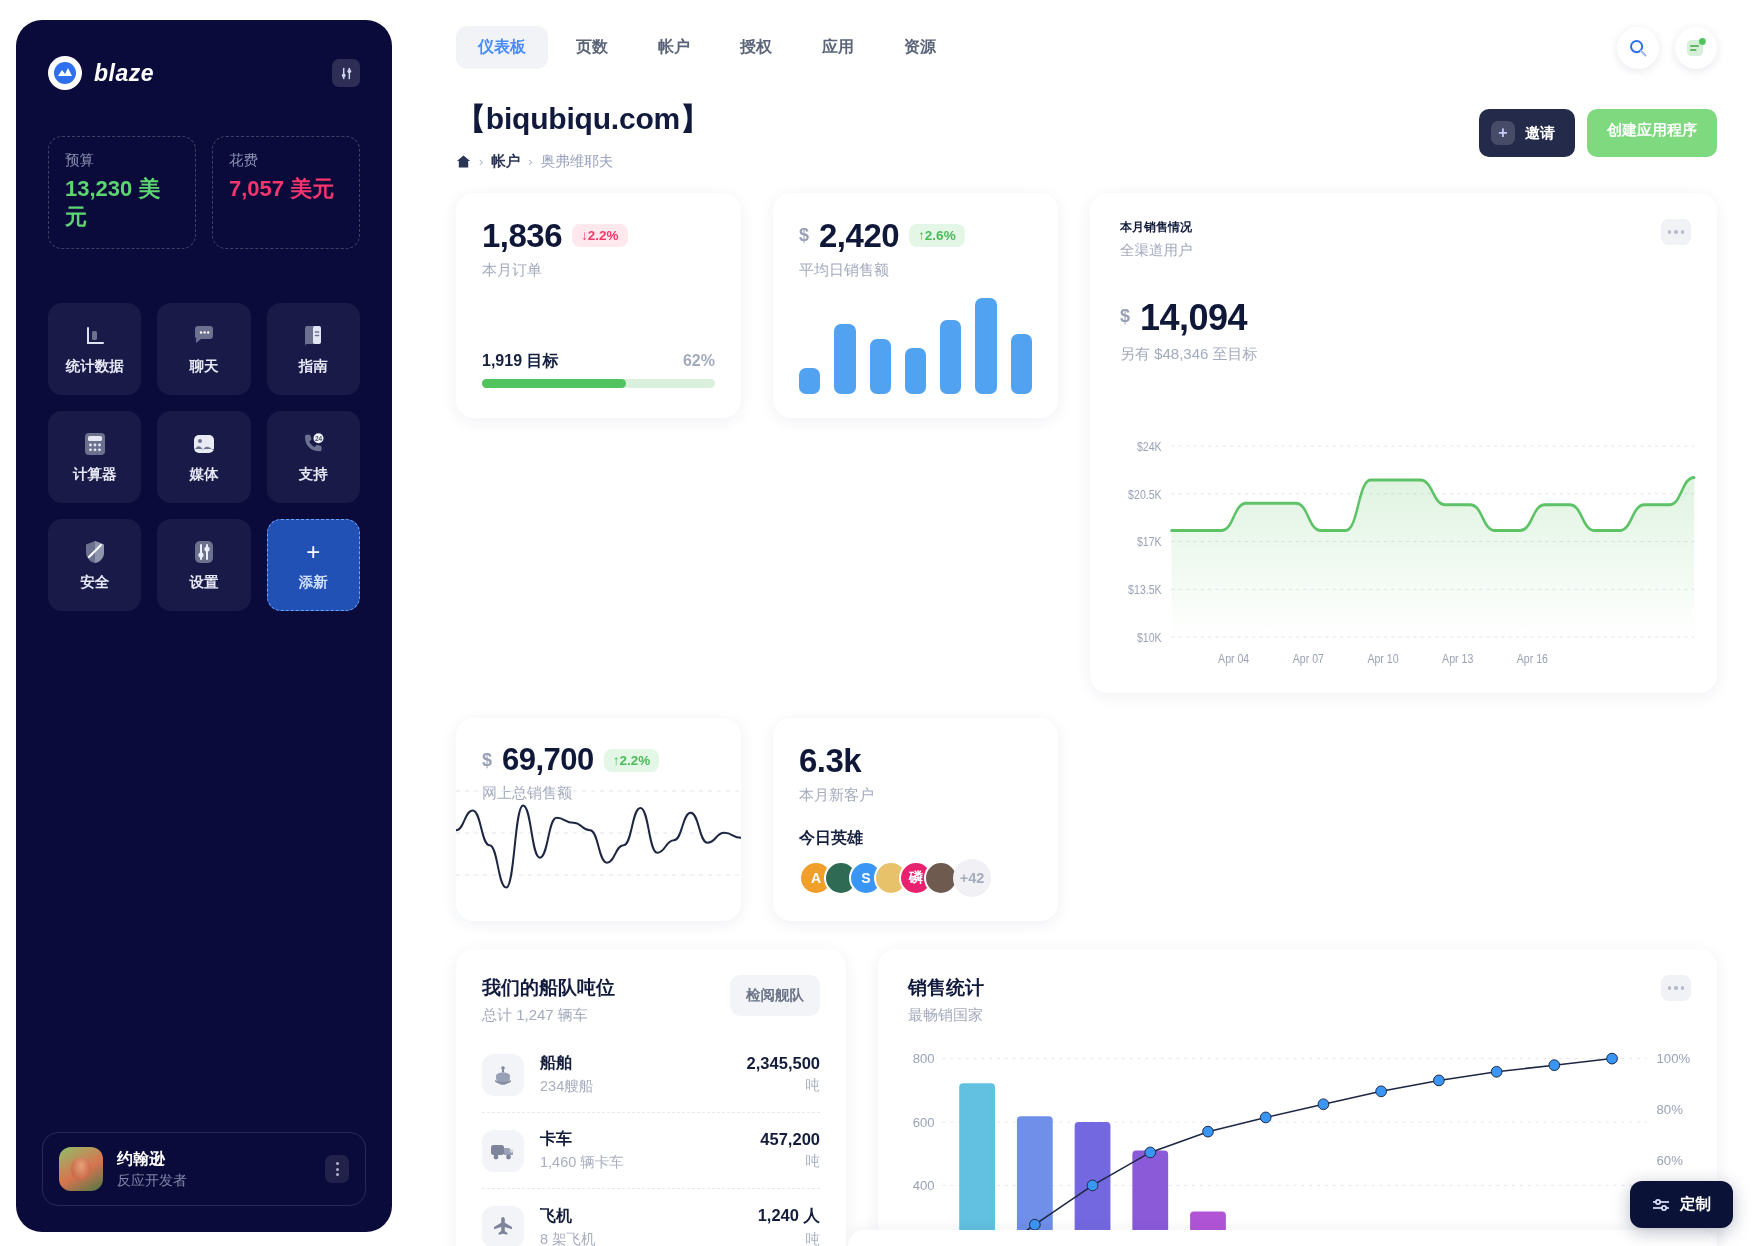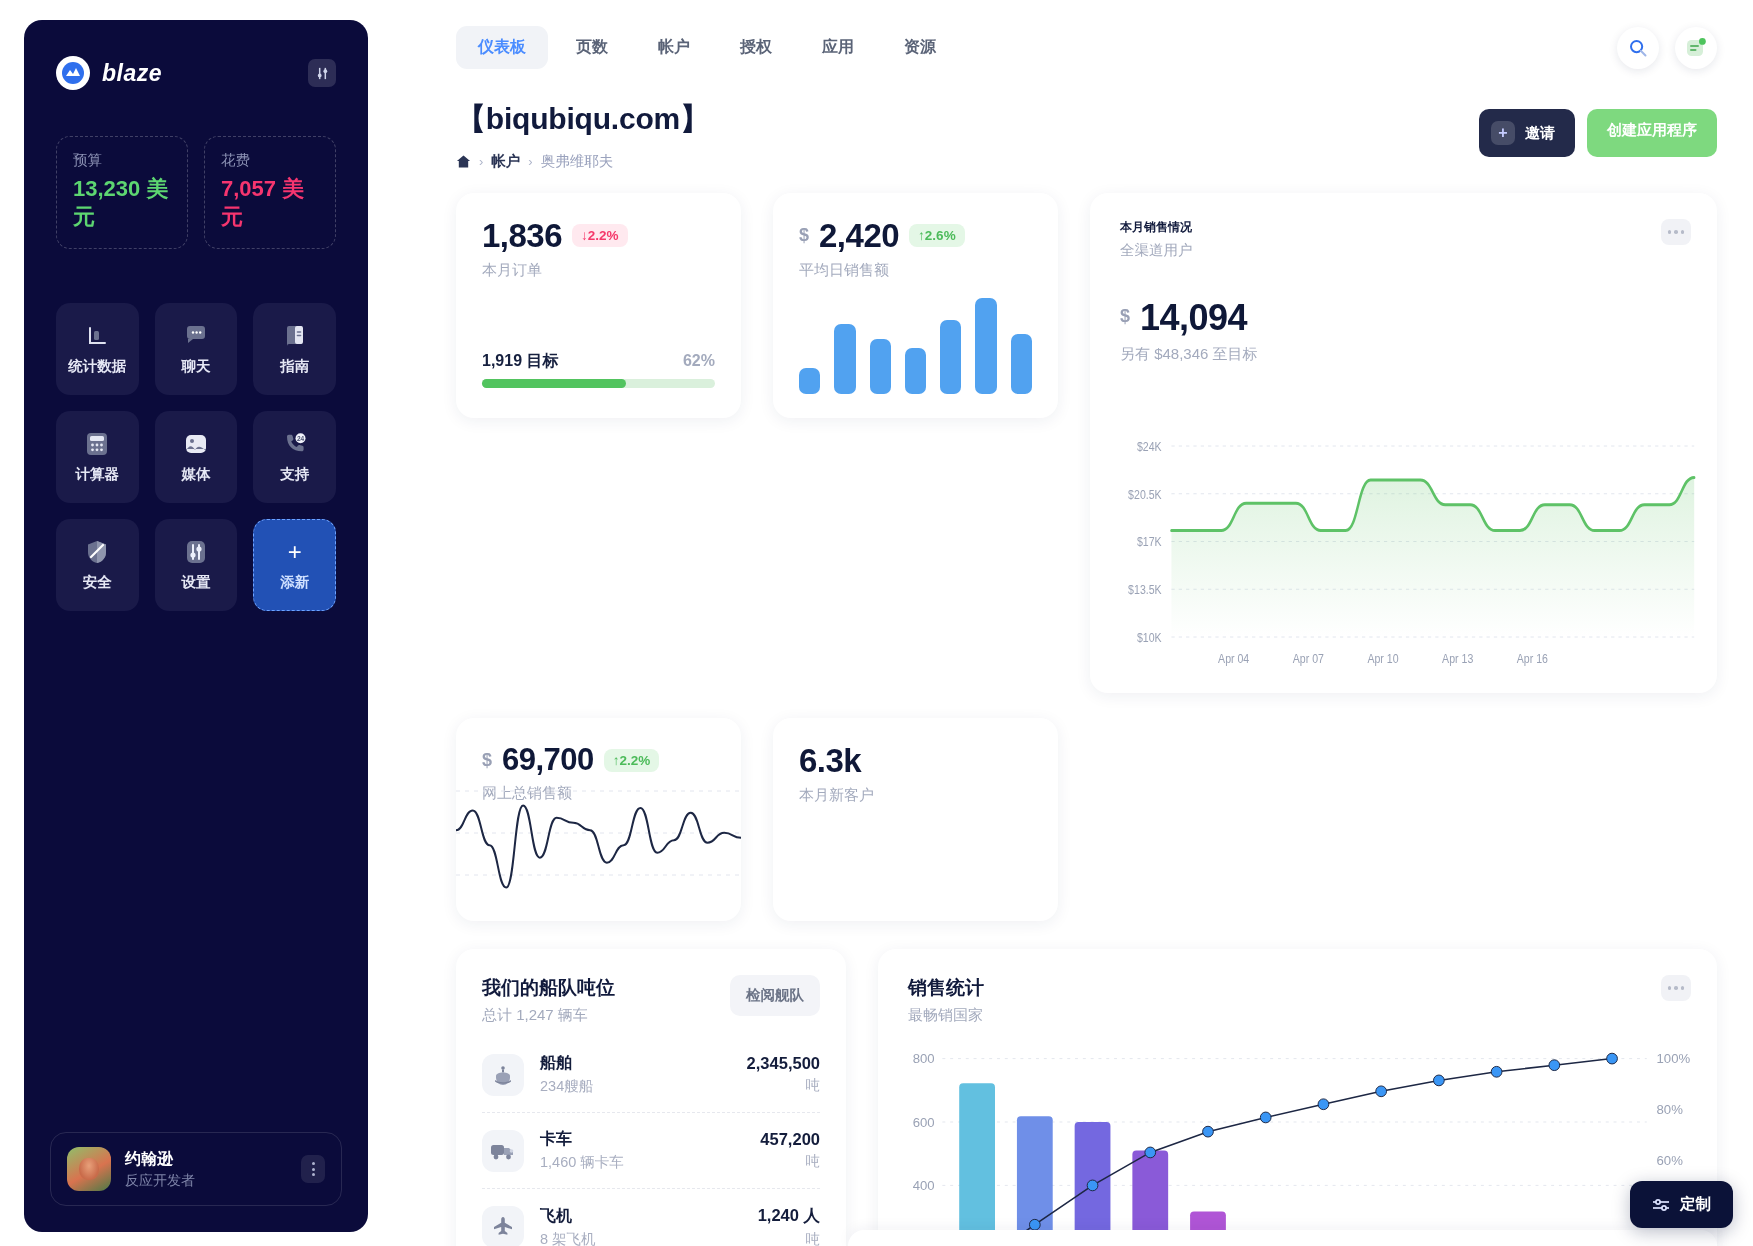--- a/index.html
+++ b/index.html
@@ -5,24 +5,24 @@
   * { box-sizing: border-box; margin: 0; padding: 0; }
   body {
     width: 1753px; height: 1246px;
     background: #ffffff;
     font-family: "Liberation Sans", "DejaVu Sans", sans-serif;
     overflow: hidden;
     position: relative;
   }
   
   .sidebar {
-    position: absolute; left: 24px; top: 20px;
-    width: 344px; height: 1212px;
+    position: absolute; left: 16px; top: 20px;
+    width: 376px; height: 1212px;
     background: #0b0b3b;
-    border-radius: 18px;
+    border-radius: 26px;
     display: flex; flex-direction: column;
   }
   .brand-row {
     display: flex; align-items: center; justify-content: space-between;
     padding: 36px 32px 0 32px;
   }
   .brand { display: flex; align-items: center; gap: 12px; }
   .brand-logo {
     width: 34px; height: 34px; border-radius: 50%;
     background: #fff; display: flex; align-items: center; justify-content: center;
@@ -536,20 +536,32 @@
             </svg>
           </div>
       </div>
 
       <div class="card" style="height:203px;margin-top:247px">
         <div class="stat-pad">
           <div class="big-val">
             <span class="num">6.3k</span>
           </div>
           <div class="sub">本月新客户</div>
+        </div>
+        <div style="position:absolute;left:26px;bottom:24px;right:20px">
+          <div class="heroes-t">今日英雄</div>
+          <div class="heroes" style="margin-top:10px" id="heroes">
+              <span class="hv" style="background: rgb(240, 160, 42);">A</span>
+              <span class="hv" style="background: rgb(47, 107, 84);"></span>
+              <span class="hv" style="background: rgb(58, 150, 245);">S</span>
+              <span class="hv" style="background: rgb(232, 194, 106);"></span>
+              <span class="hv" style="background: rgb(232, 34, 110);">磷</span>
+              <span class="hv" style="background: rgb(111, 90, 80);"></span>
+              <span class="hv more">+42</span>
+            </div>
         </div>
       </div>
       <div></div>
     </div>
 
     <div class="row2">
 
       <div class="card" style="height:455px">
         <div class="fleet-head">
           <div>

